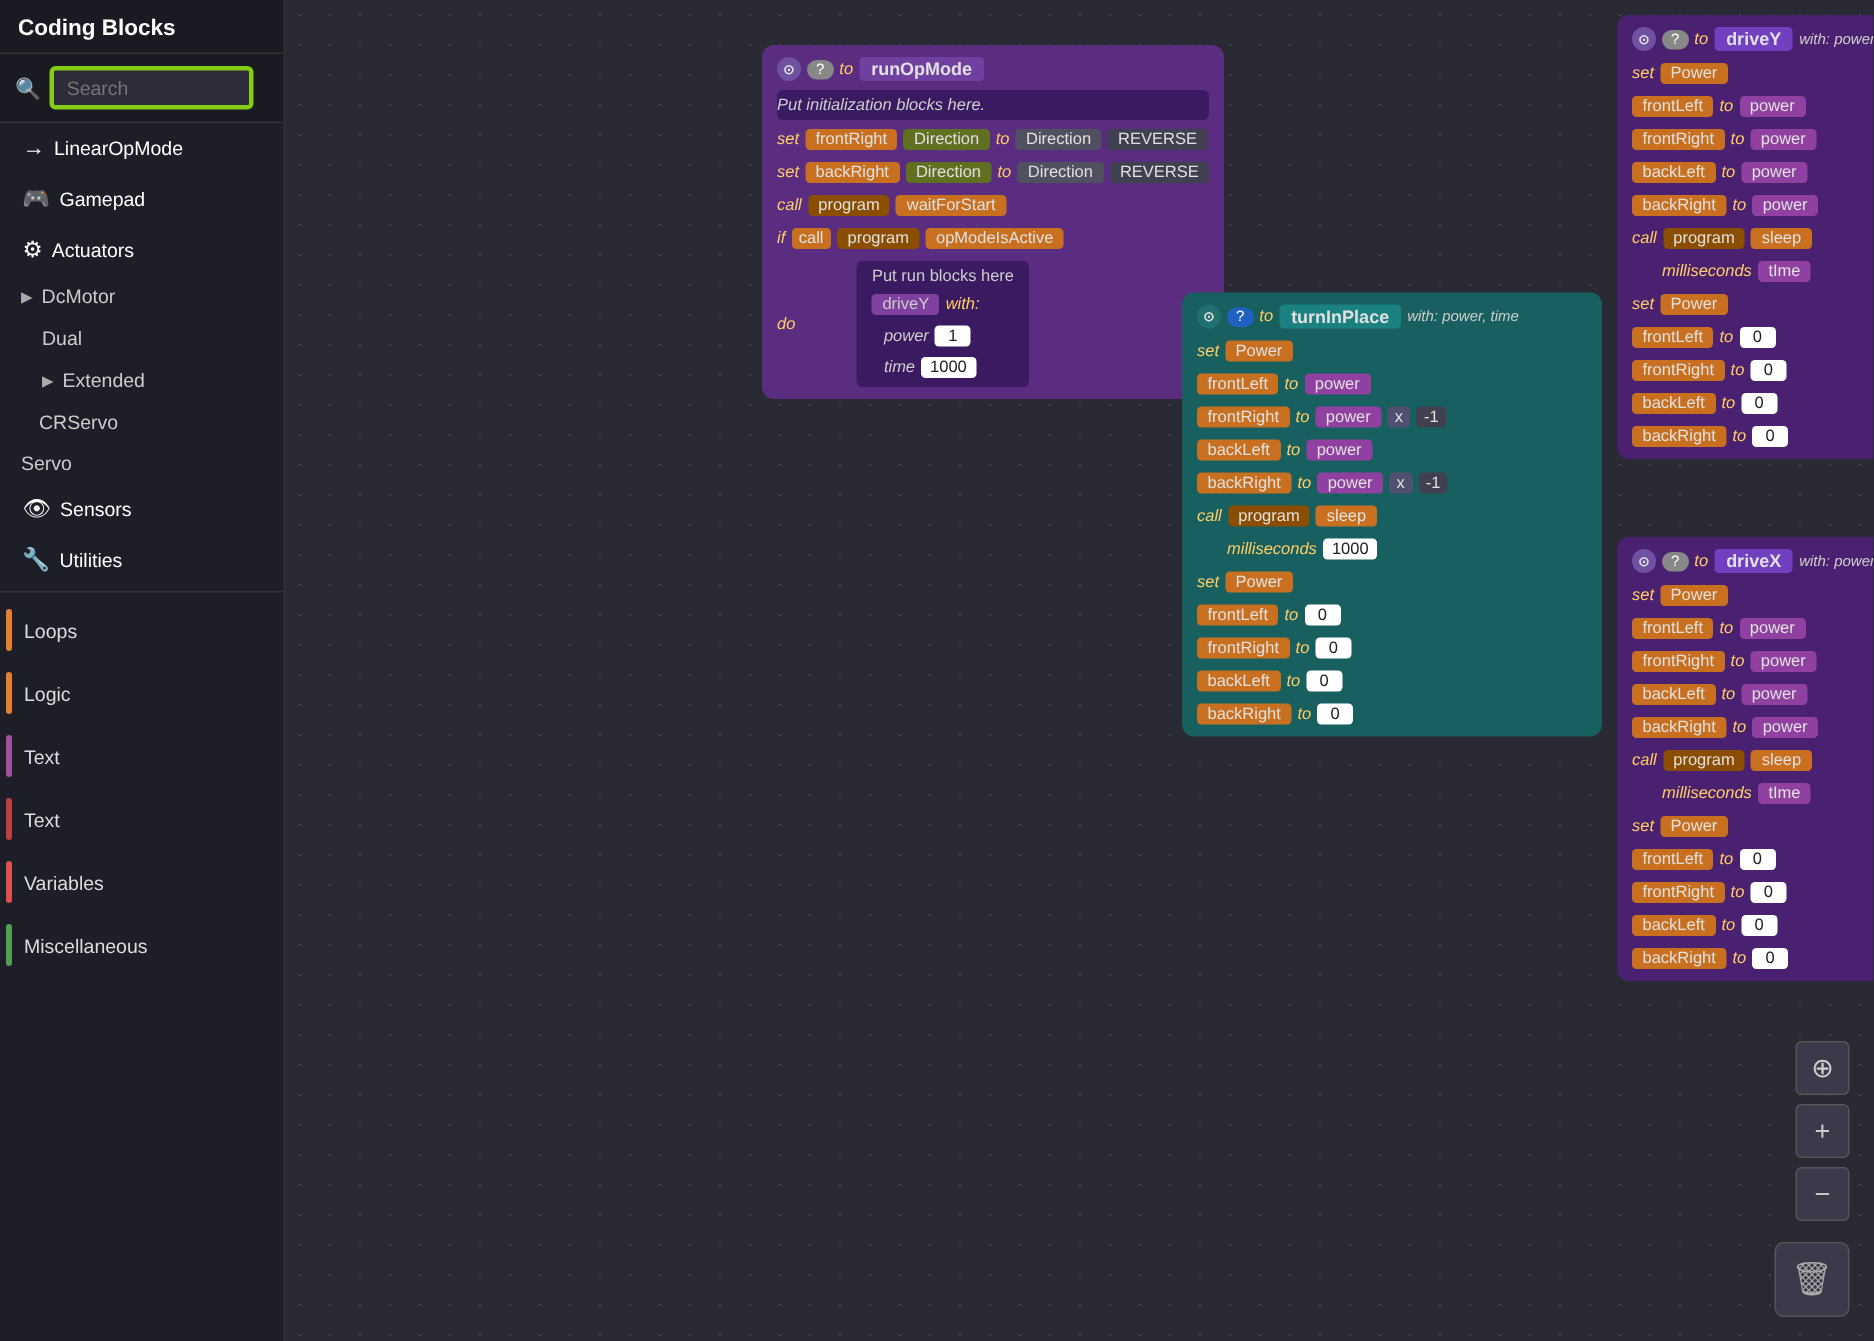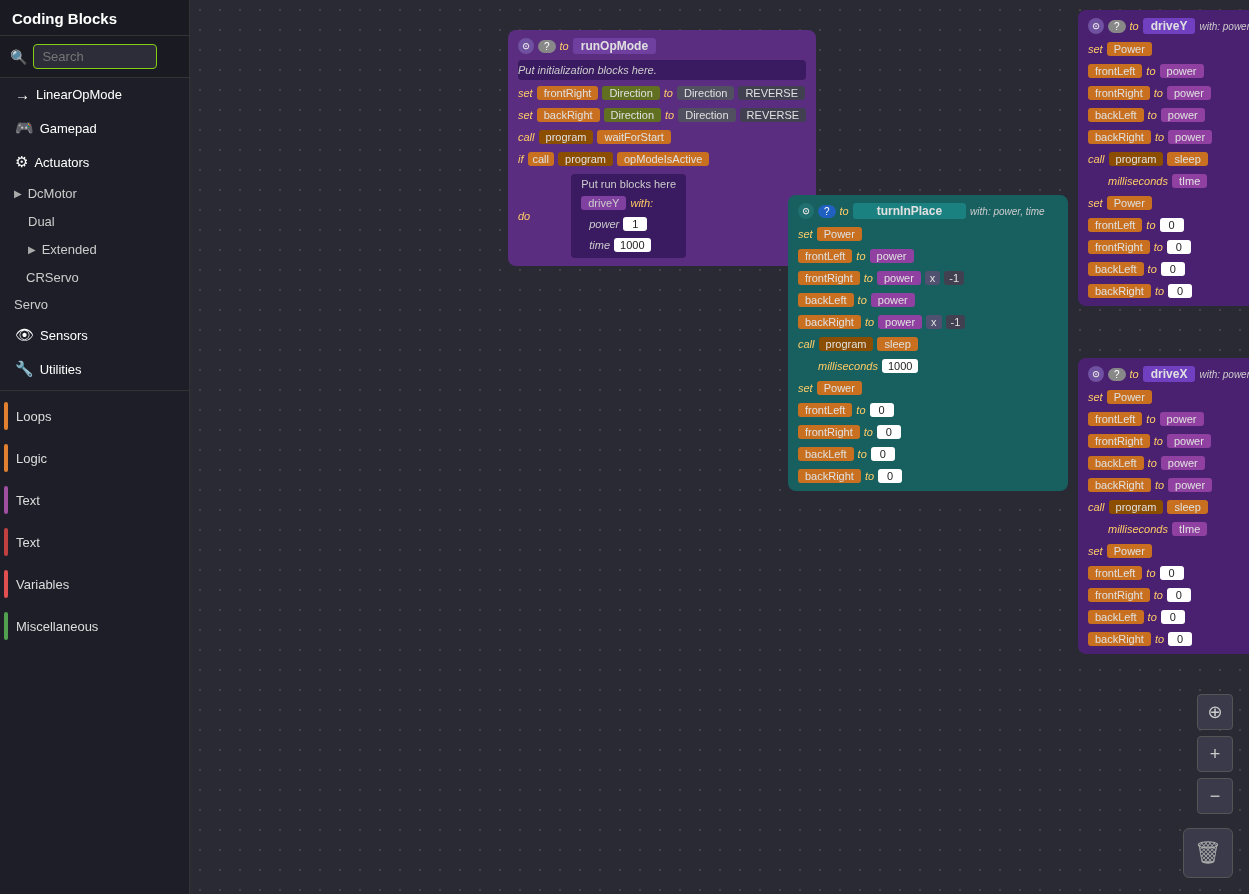--- a/index.html
+++ b/index.html
@@ -40,25 +40,25 @@
       display: flex;
       align-items: center;
       gap: 6px;
     }
     #search-icon-wrap {
       color: #aaa;
       font-size: 14px;
     }
     #search-input {
       background: #2d2d3a;
-      border: 1px solid #84cc16;
+      border: 3px solid #84cc16;
       color: #3b82f6;
       border-radius: 4px;
       padding: 4px 8px;
-      width: 124px;
+      width: 136px;
       font-size: 13px;
       outline: none;
     }
     .sidebar-section {
       padding: 0;
     }
     .sidebar-item {
       display: flex;
       align-items: center;
       gap: 6px;
@@ -369,21 +369,21 @@
     </div>
   </div>
 
   <div class="block-group" style="left:598px; top:195px;">
     <div style="background:#186060; border-radius:8px; padding:6px 10px; display:flex; flex-direction:column; gap:4px; min-width:280px;">
 
       <div class="block-row">
         <span class="block-circle-teal" style="font-size:9px">⊙</span>
         <span class="block-tag-blue">?</span>
         <span class="block-keyword">to</span>
-        <span style="background:#1a8080; border-radius:3px; padding:1px 24px; font-size:12px; font-weight:bold;text-align:right;">turnInPlace</span>
+        <span style="background:#1a8080; border-radius:3px; padding:1px 8px; font-size:12px; font-weight:bold;text-align:right;">turnInPlace</span>
         <span class="block-keyword" style="color:#ccc; font-size:10px">with: power, time</span>
       </div>
 
       <div class="block-row">
         <span class="block-keyword">set</span>
         <span style="background:#c87020; border-radius:3px; padding:1px 7px; font-size:11px;">Power</span>
       </div>
 
       <div class="block-row">
         <span style="background:#c87020; border-radius:3px; padding:1px 7px; font-size:11px;">frontLeft</span>

